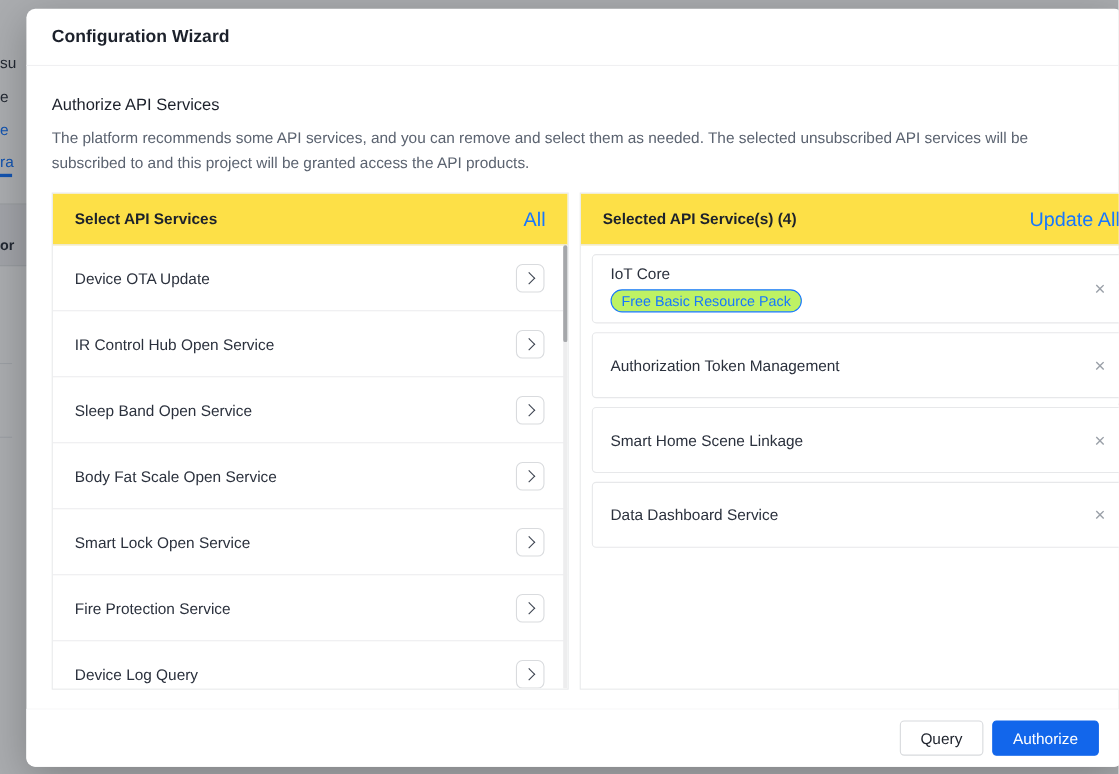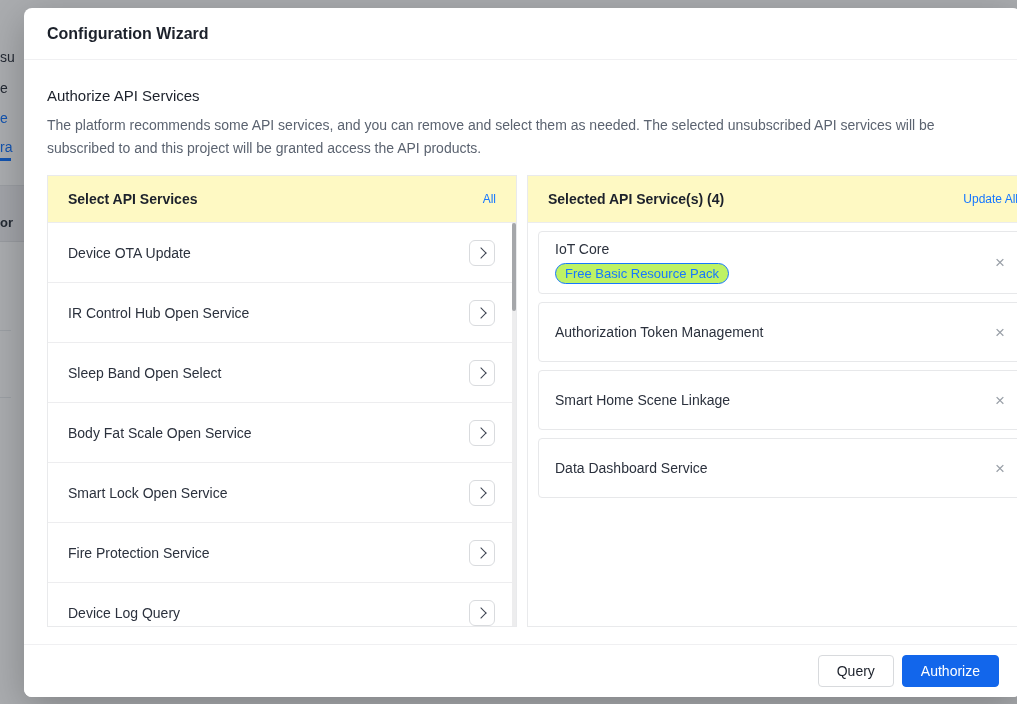--- a/index.html
+++ b/index.html
@@ -27,24 +27,24 @@
          border-radius:8px;z-index:3;box-shadow:0 10px 40px rgba(0,0,0,0.25);}
   .titlebar{height:51px;border-bottom:1px solid #f0f0f2;display:flex;align-items:center;padding:0 23px;}
   .modal-title{font-size:16px;font-weight:700;color:#1c212b;}
   .section-heading{margin:27px 23px 0;font-size:15px;font-weight:400;color:#1c212b;}
   .section-desc{margin:10px 23px 0;font-size:14px;color:#5b6370;line-height:23px;max-width:935px;}
   
   .panels{position:absolute;left:23px;top:167px;display:flex;gap:10px;}
   .panel{height:452px;border:1px solid #e9eaec;box-sizing:border-box;background:#fff;position:relative;overflow:hidden;}
   .panel-left{width:470px;}
   .panel-right{width:512px;}
-  .panel-header{height:47px;background:#fef9c3;border-bottom:1px solid #ebecee;display:flex;
+  .panel-header{height:47px;background:#fde047;border-bottom:1px solid #ebecee;display:flex;
                 align-items:center;justify-content:space-between;padding:0 20px;box-sizing:border-box;}
   .ph-title{font-size:14px;font-weight:700;color:#1c212b;}
-  .link{font-size:12px;color:var(--link-blue);cursor:pointer;text-decoration:none;}
+  .link{font-size:18px;color:var(--link-blue);cursor:pointer;text-decoration:none;}
   .service-list{height:404px;overflow:hidden;}
   .service-row{height:60px;box-sizing:border-box;border-bottom:1px solid #ededef;display:flex;
                align-items:center;justify-content:space-between;padding:0 21px 0 20px;gap:32px;}
   .service-label{font-size:14px;color:#2b313d;}
   .chev-btn{width:26px;height:26px;border:1px solid #d9dbde;border-radius:6px;background:#fff;
             display:flex;align-items:center;justify-content:center;cursor:pointer;padding:0;flex:0 0 auto;}
   .chev{width:7px;height:7px;border-top:1.6px solid #3c4350;border-right:1.6px solid #3c4350;
         transform:rotate(45deg);margin-left:-2px;display:block;}
   .scrollbar{position:absolute;top:47px;right:0;width:4px;bottom:0;background:#ededee;}
   .scroll-thumb{position:absolute;top:0;left:0;width:4px;height:88px;background:#a5a7aa;border-radius:2px;}
@@ -112,21 +112,21 @@
   </div>
 
   <div class="service-row">
     <span class="service-label">IR Control Hub Open Service</span>
     <button class="chev-btn">
       <span class="chev"></span>
     </button>
   </div>
 
   <div class="service-row">
-    <span class="service-label">Sleep Band Open Select</span>
+    <span class="service-label">Sleep Band Open Service</span>
     <button class="chev-btn">
       <span class="chev"></span>
     </button>
   </div>
 
   <div class="service-row">
     <span class="service-label">Body Fat Scale Open Service</span>
     <button class="chev-btn">
       <span class="chev"></span>
     </button>

